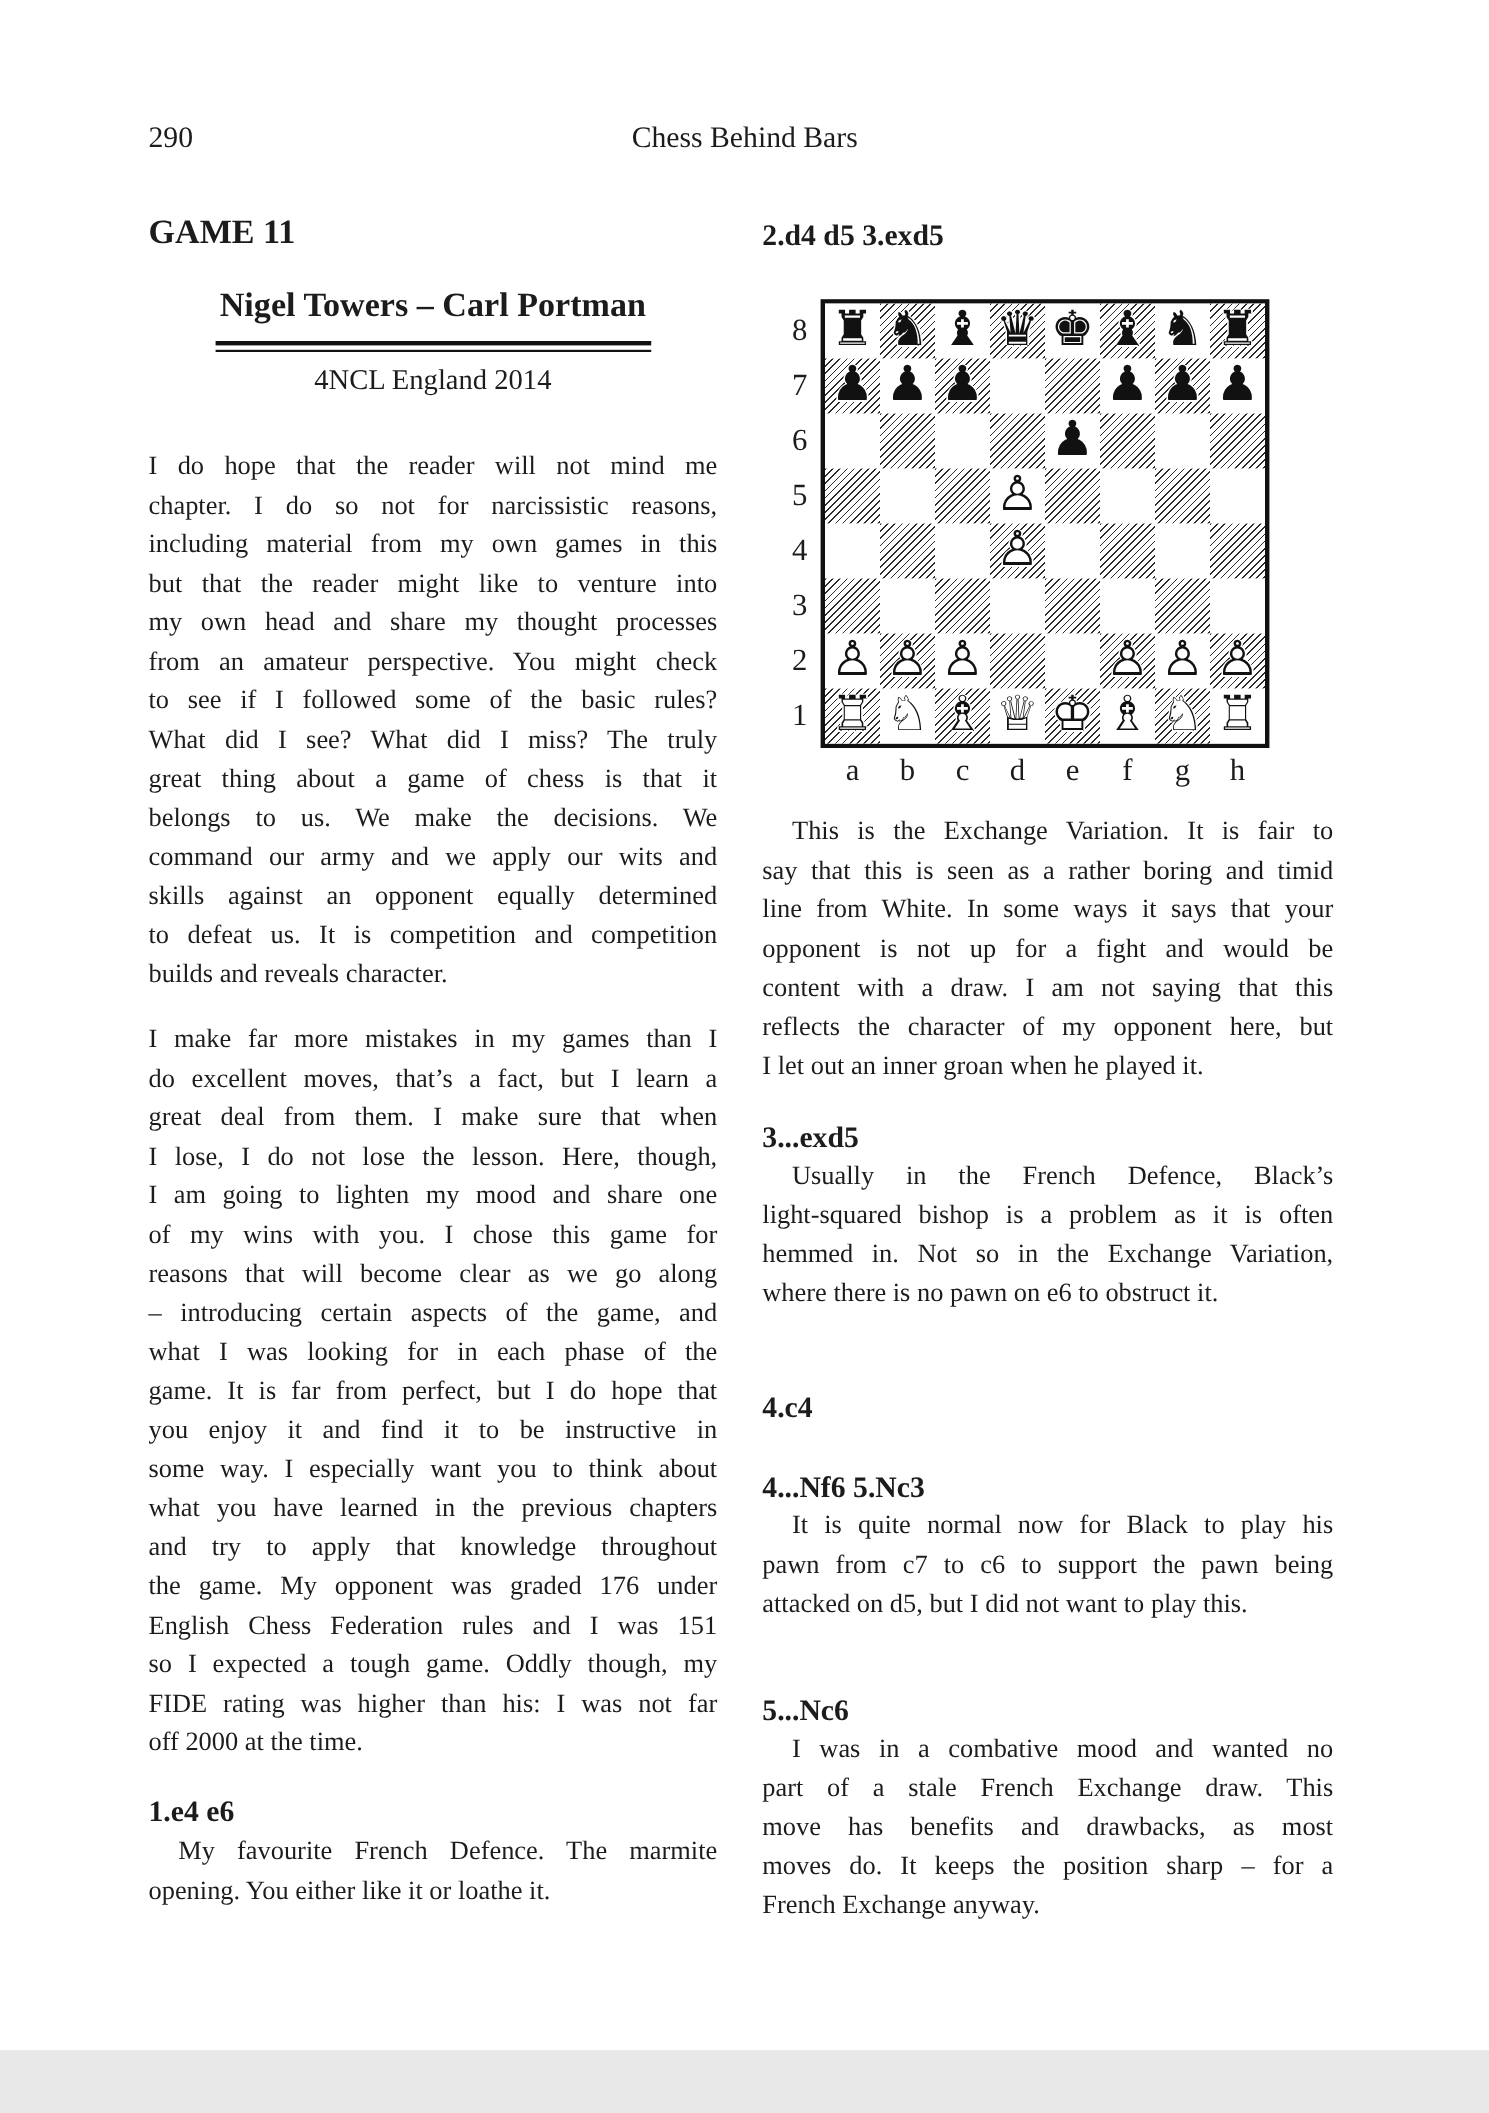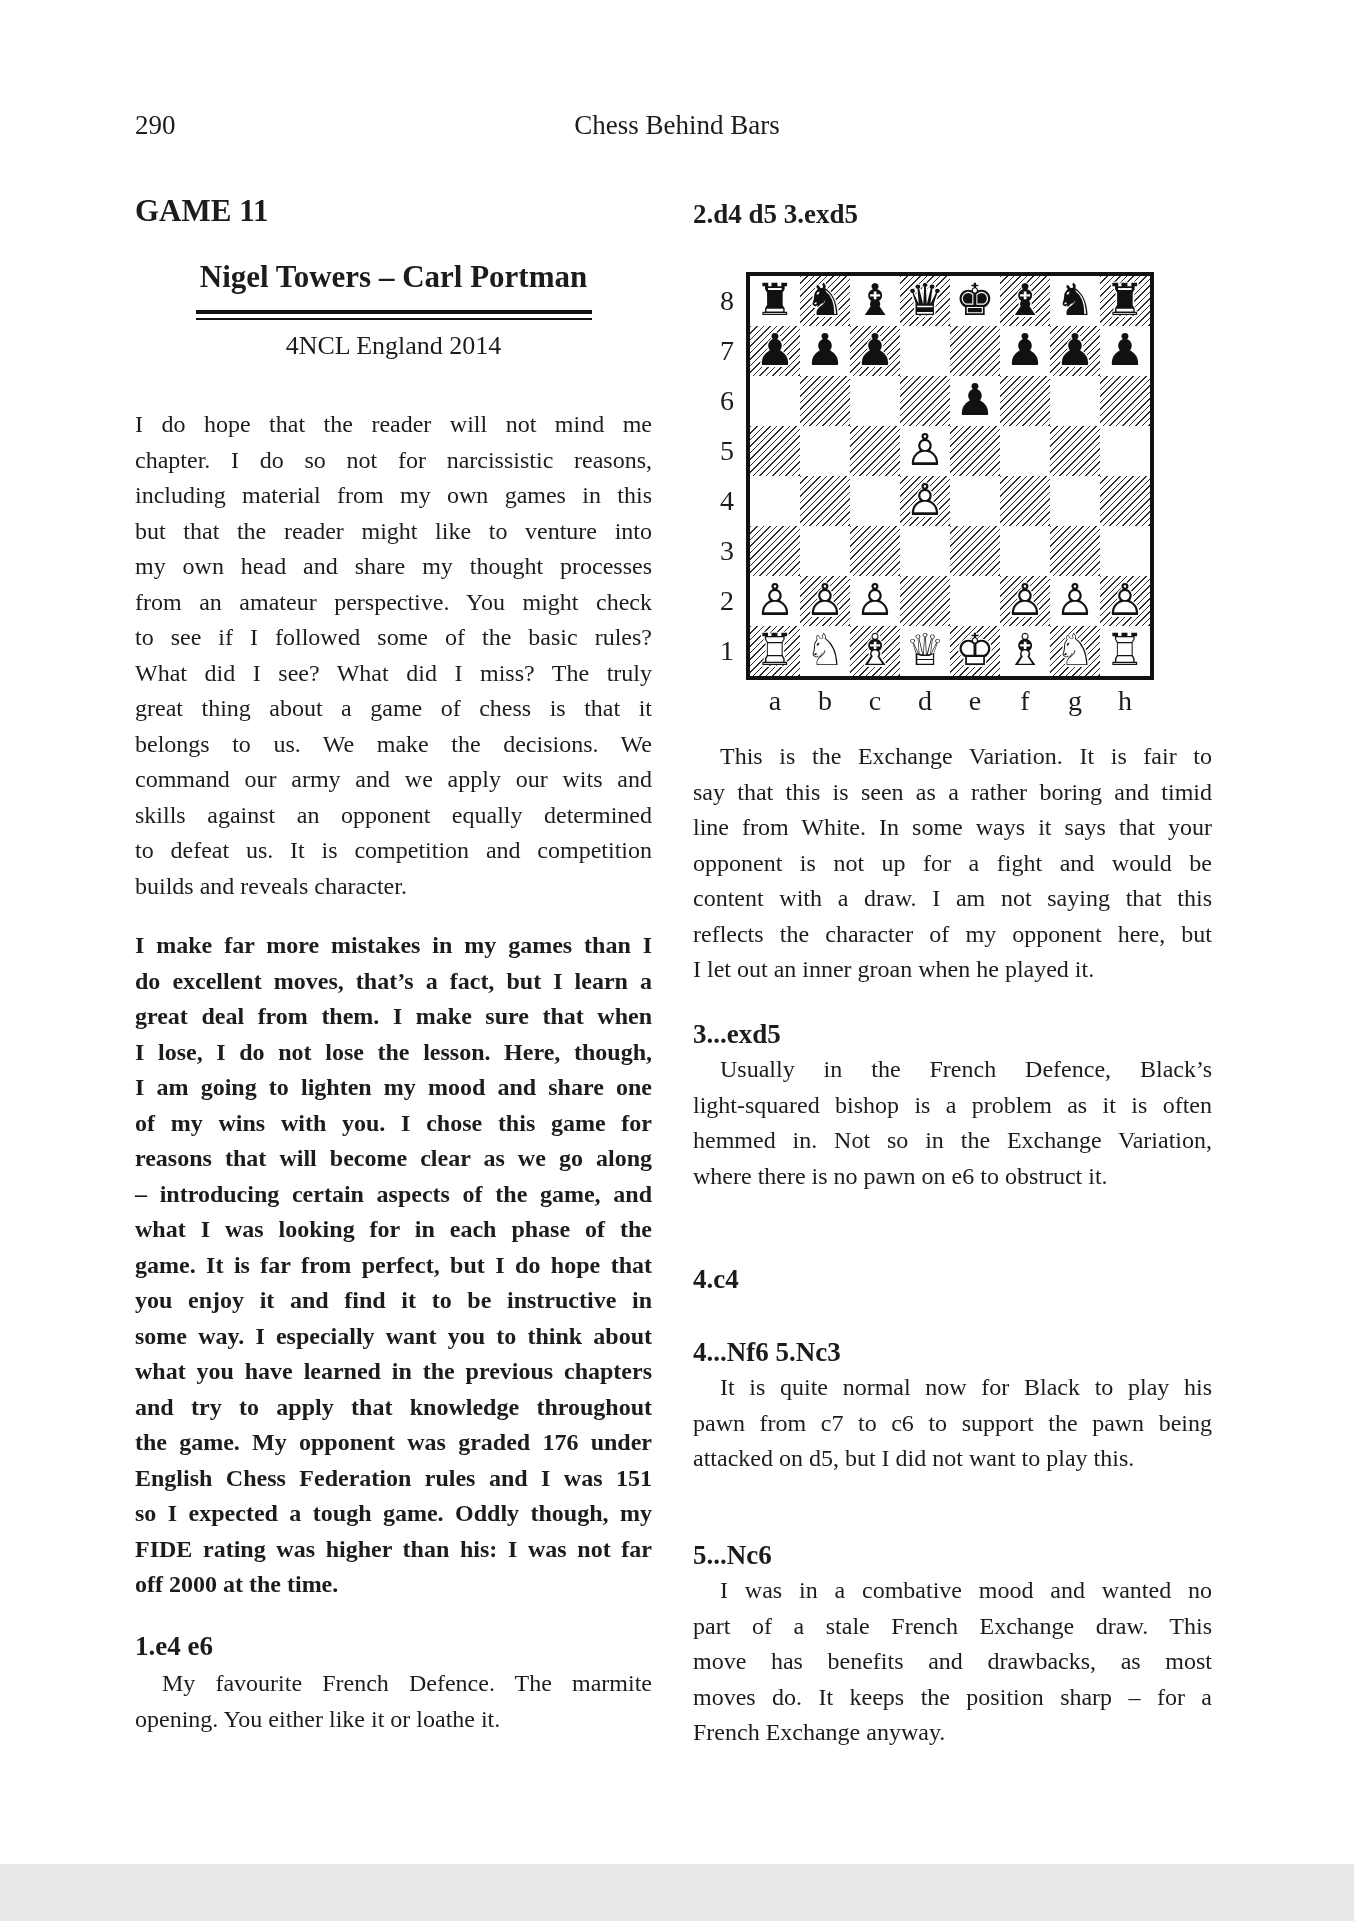--- a/index.html
+++ b/index.html
@@ -69,21 +69,21 @@
       <div class="line">to see if I followed some of the basic rules?</div>
       <div class="line">What did I see? What did I miss? The truly</div>
       <div class="line">great thing about a game of chess is that it</div>
       <div class="line">belongs to us. We make the decisions. We</div>
       <div class="line">command our army and we apply our wits and</div>
       <div class="line">skills against an opponent equally determined</div>
       <div class="line">to defeat us. It is competition and competition</div>
       <div class="line last">builds and reveals character.</div>
     </div>
 
-  <div class="abs col-left para" style="top:928px;font-weight:bold;">
+  <div class="abs col-left para" style="top:928px;">
       <div class="line">I make far more mistakes in my games than I</div>
       <div class="line">do excellent moves, that’s a fact, but I learn a</div>
       <div class="line">great deal from them. I make sure that when</div>
       <div class="line">I lose, I do not lose the lesson. Here, though,</div>
       <div class="line">I am going to lighten my mood and share one</div>
       <div class="line">of my wins with you. I chose this game for</div>
       <div class="line">reasons that will become clear as we go along</div>
       <div class="line">– introducing certain aspects of the game, and</div>
       <div class="line">what I was looking for in each phase of the</div>
       <div class="line">game. It is far from perfect, but I do hope that</div>

